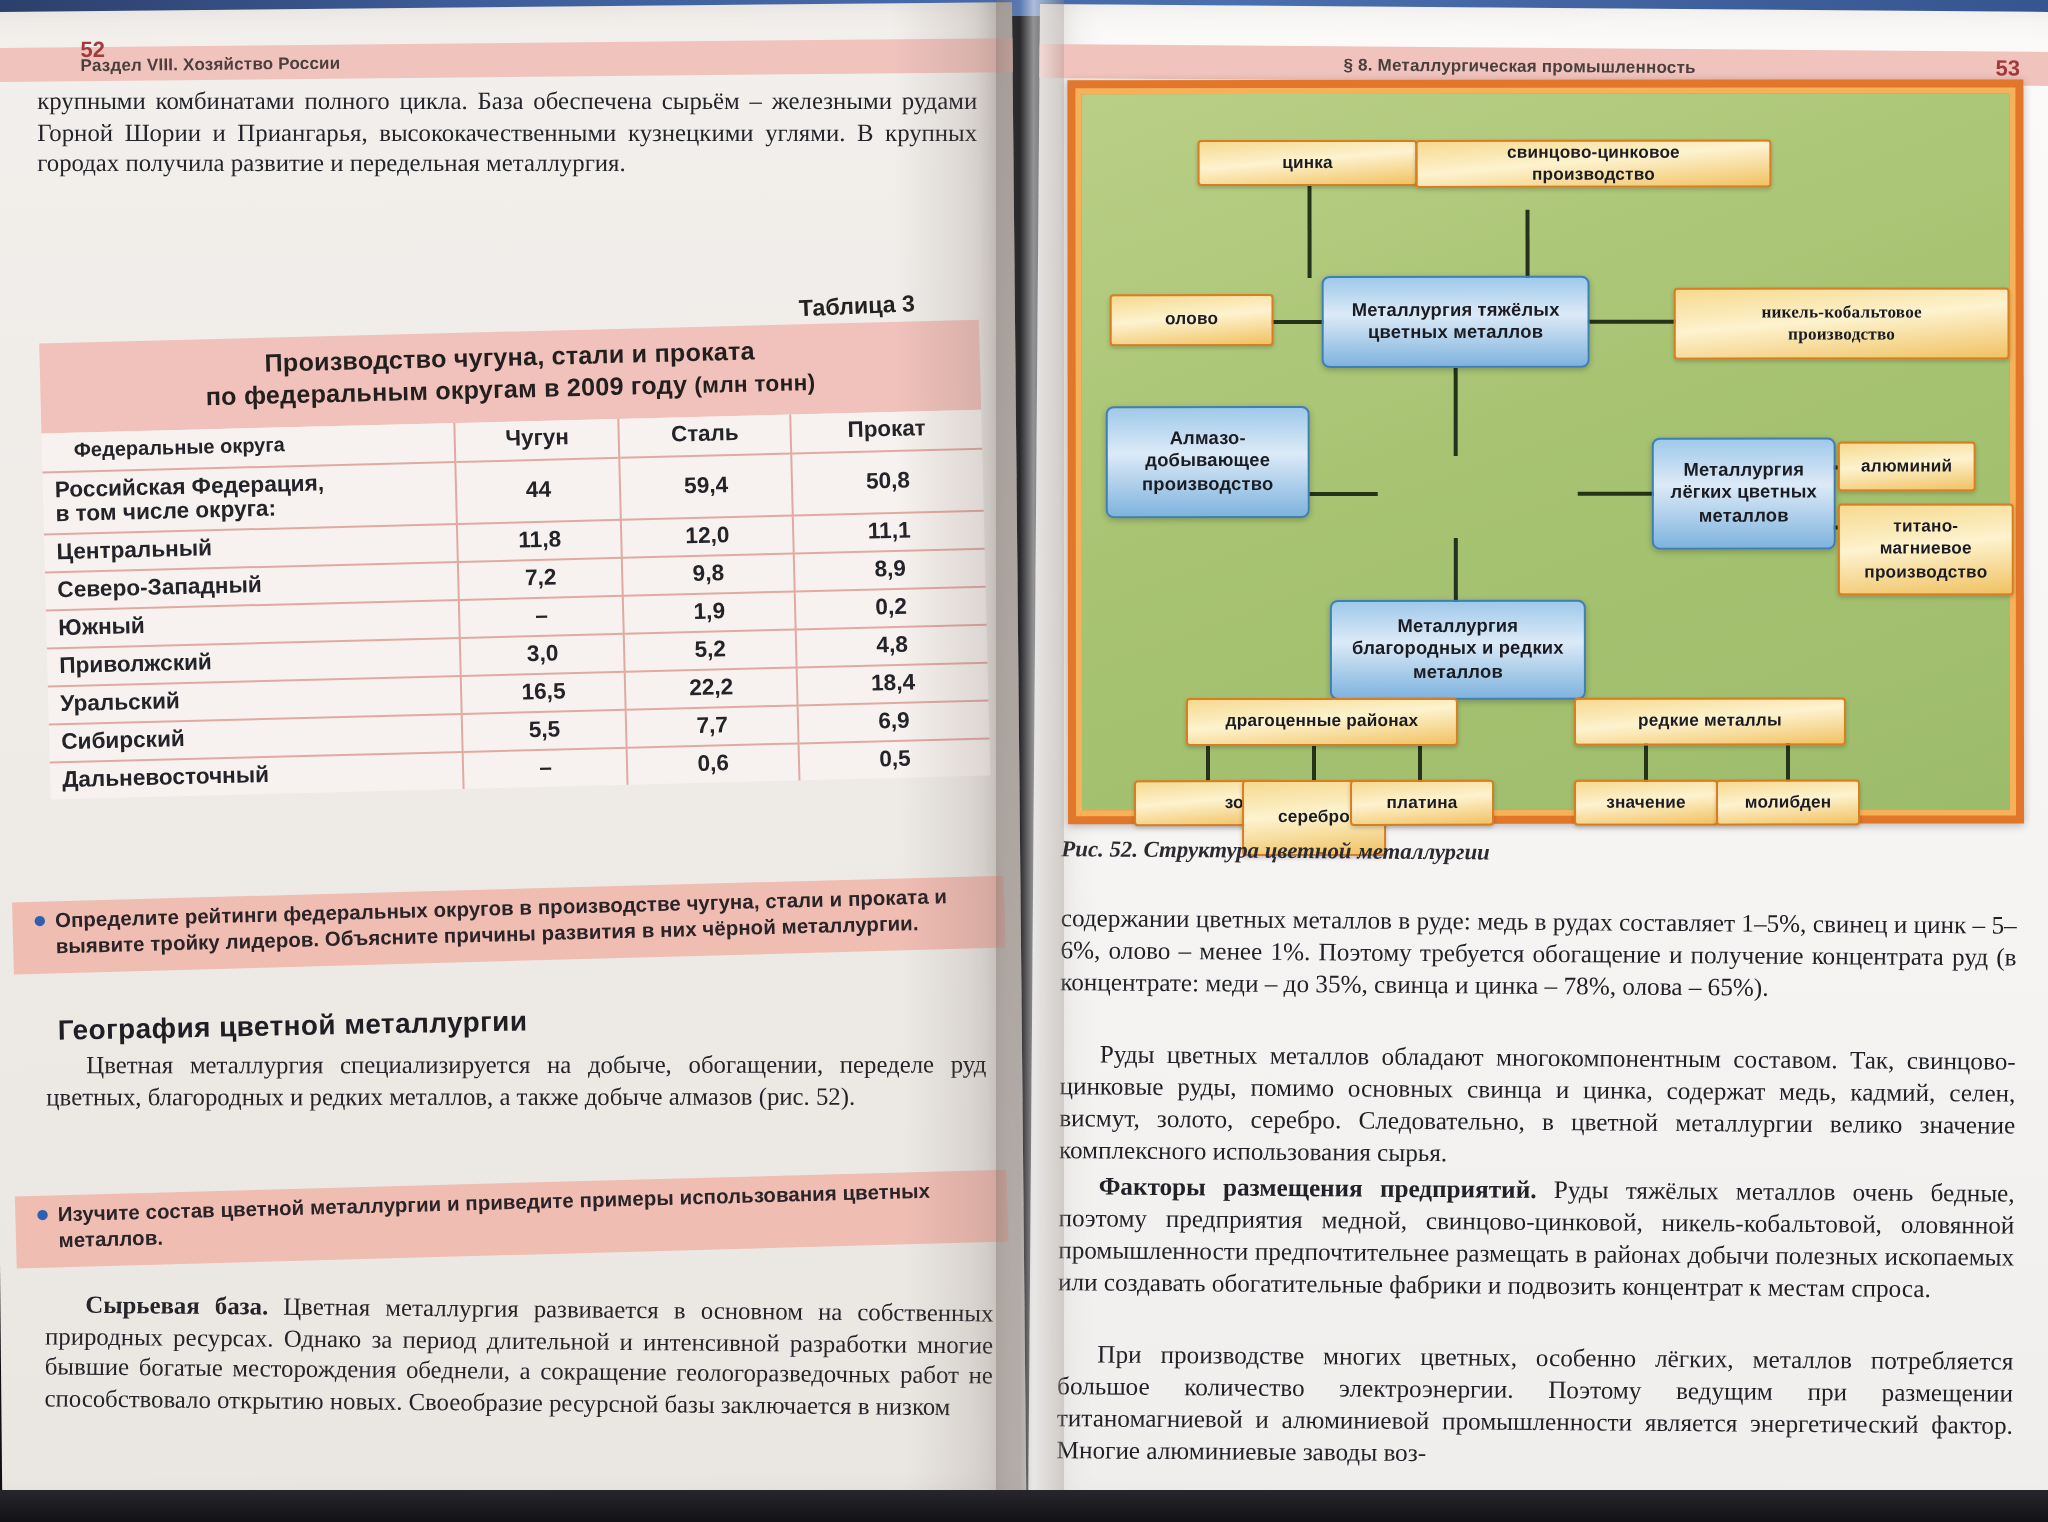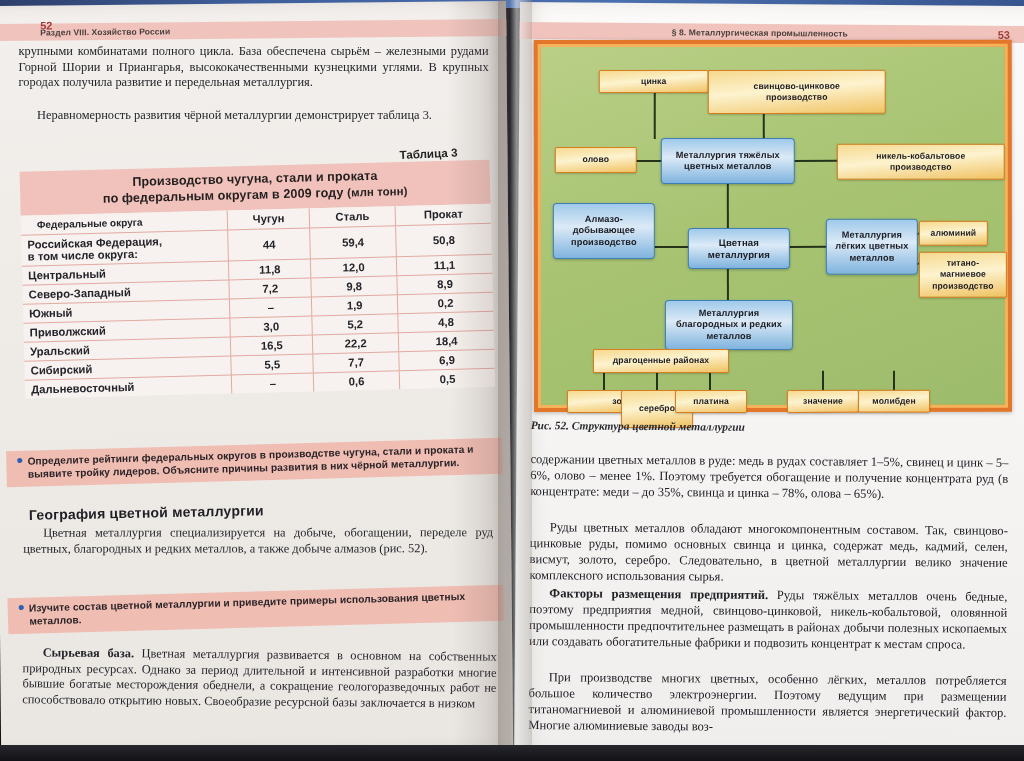--- a/index.html
+++ b/index.html
@@ -97,21 +97,20 @@
   <div class="topband"></div>
 
   <div class="page" id="leftpage">
 
     <div class="hdrband" style="left:0;top:18px;width:512px;"></div>
     <div class="pgnum" style="left:6px;top:14px;margin-left:40px;">52</div>
     <div class="runhead" style="left:46px;top:22px;">Раздел VIII. Хозяйство России</div>
 
     <div class="body-l" style="left:24px;top:40px;width:470px;transform:rotate(.55deg);">крупными комбинатами полного цикла. База обеспечена сырьём – железными рудами Горной Шории и Приангарья, высококачественными кузнецкими углями. В крупных городах получила развитие и передельная металлургия.</div>
 
-    <div class="body-l" style="left:24px;top:104px;width:470px;text-indent:18px;transform:rotate(.55deg);">Неравномерность развития чёрной металлургии демонстрирует таблица 3.</div>
 
     <div style="position:absolute;left:404px;top:145px;font-family:'Liberation Sans',sans-serif;
                 font-size:11.6px;font-weight:700;color:#222;transform:rotate(-2deg);">Таблица 3</div>
 
     <div id="tablewrap">
       <div class="tbl-title">
         <div>Производство чугуна, стали и проката</div>
         <div><span>по федеральным округам в 2009 году</span>
              <span class="small">(млн тонн)</span></div>
       </div>
@@ -222,53 +221,53 @@
         <div class="lnk" style="left:123px;top:289px;width:46px;height:2px;transform:rotate(46deg);transform-origin:right center;"></div>
         <div class="lnk" style="left:206px;top:289px;width:46px;height:2px;transform:rotate(-46deg);transform-origin:left center;"></div>
         <div class="lnk" style="left:62px;top:324px;width:2px;height:20px;"></div>
         <div class="lnk" style="left:115px;top:324px;width:2px;height:20px;"></div>
         <div class="lnk" style="left:168px;top:324px;width:2px;height:20px;"></div>
         <div class="lnk" style="left:281px;top:324px;width:2px;height:20px;"></div>
         <div class="lnk" style="left:352px;top:324px;width:2px;height:20px;"></div>
 
         <div class="node nyellow" style="left:58px;top:23px;width:110px;height:23px;">цинка</div>
 
-        <div class="node nyellow" style="left:167px;top:23px;width:178px;height:44px;white-space:pre-line;">свинцово-цинковое
+        <div class="node nyellow" style="left:167px;top:23px;width:178px;height:24px;white-space:pre-line;">свинцово-цинковое
 производство</div>
 
         <div class="node nyellow" style="left:14px;top:100px;width:82px;height:26px;">олово</div>
 
         <div class="node nblue" style="left:120px;top:91px;width:134px;height:46px;white-space:pre-line;">Металлургия тяжёлых
 цветных металлов</div>
 
-        <div class="node nyellow" style="left:296px;top:97px;width:168px;height:36px;white-space:pre-line;">никель-кобальтовое
+        <div class="node nyellow" style="left:296px;top:97px;width:168px;height:36px;white-space:pre-line;font-family:Liberation Serif, serif;">никель-кобальтовое
 производство</div>
 
         <div class="node nblue" style="left:12px;top:156px;width:102px;height:56px;white-space:pre-line;">Алмазо-
 добывающее
 производство</div>
 
-        <div class="node nblue" style="left:147px;top:181px;width:102px;height:41px;font-size:9.6px;">Цветная металлургия</div>
 
         <div class="node nblue" style="left:285px;top:172px;width:92px;height:56px;white-space:pre-line;">Металлургия
 лёгких цветных
 металлов</div>
 
         <div class="node nyellow" style="left:378px;top:174px;width:69px;height:25px;">алюминий</div>
 
         <div class="node nyellow" style="left:378px;top:205px;width:88px;height:46px;white-space:pre-line;">титано-
 магниевое
 производство</div>
 
         <div class="node nblue" style="left:124px;top:253px;width:128px;height:50px;white-space:pre-line;">Металлургия
 благородных и редких
 металлов</div>
 
         <div class="node nyellow" style="left:52px;top:302px;width:136px;height:24px;">драгоценные районах</div>
 
+        <div class="node nyellow" style="left:246px;top:302px;width:136px;height:24px;">редкие металлы</div>
 
         <div class="node nyellow" style="left:26px;top:343px;width:72px;height:23px;padding-left:48px;">золото</div>
         <div class="node nyellow" style="left:80px;top:343px;width:72px;height:38px;">серебро</div>
         <div class="node nyellow" style="left:134px;top:343px;width:72px;height:23px;">платина</div>
         <div class="node nyellow" style="left:246px;top:343px;width:72px;height:23px;">значение</div>
         <div class="node nyellow" style="left:317px;top:343px;width:72px;height:23px;">молибден</div>
       </div>
     </div>
 
     <div class="figcap" style="left:14px;top:417px;">Рис. 52. Структура цветной металлургии</div>

